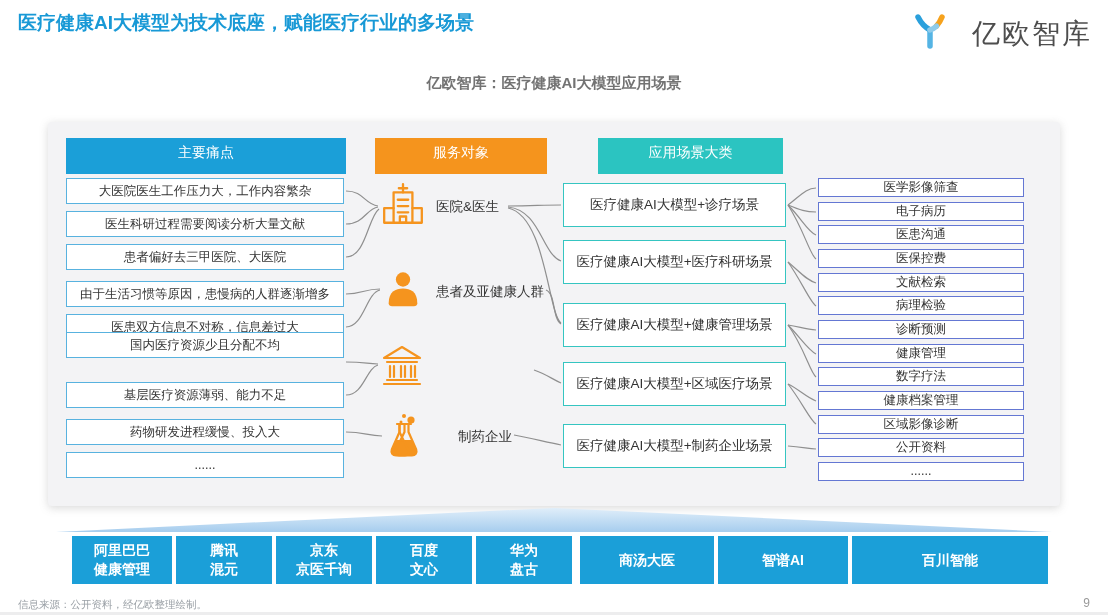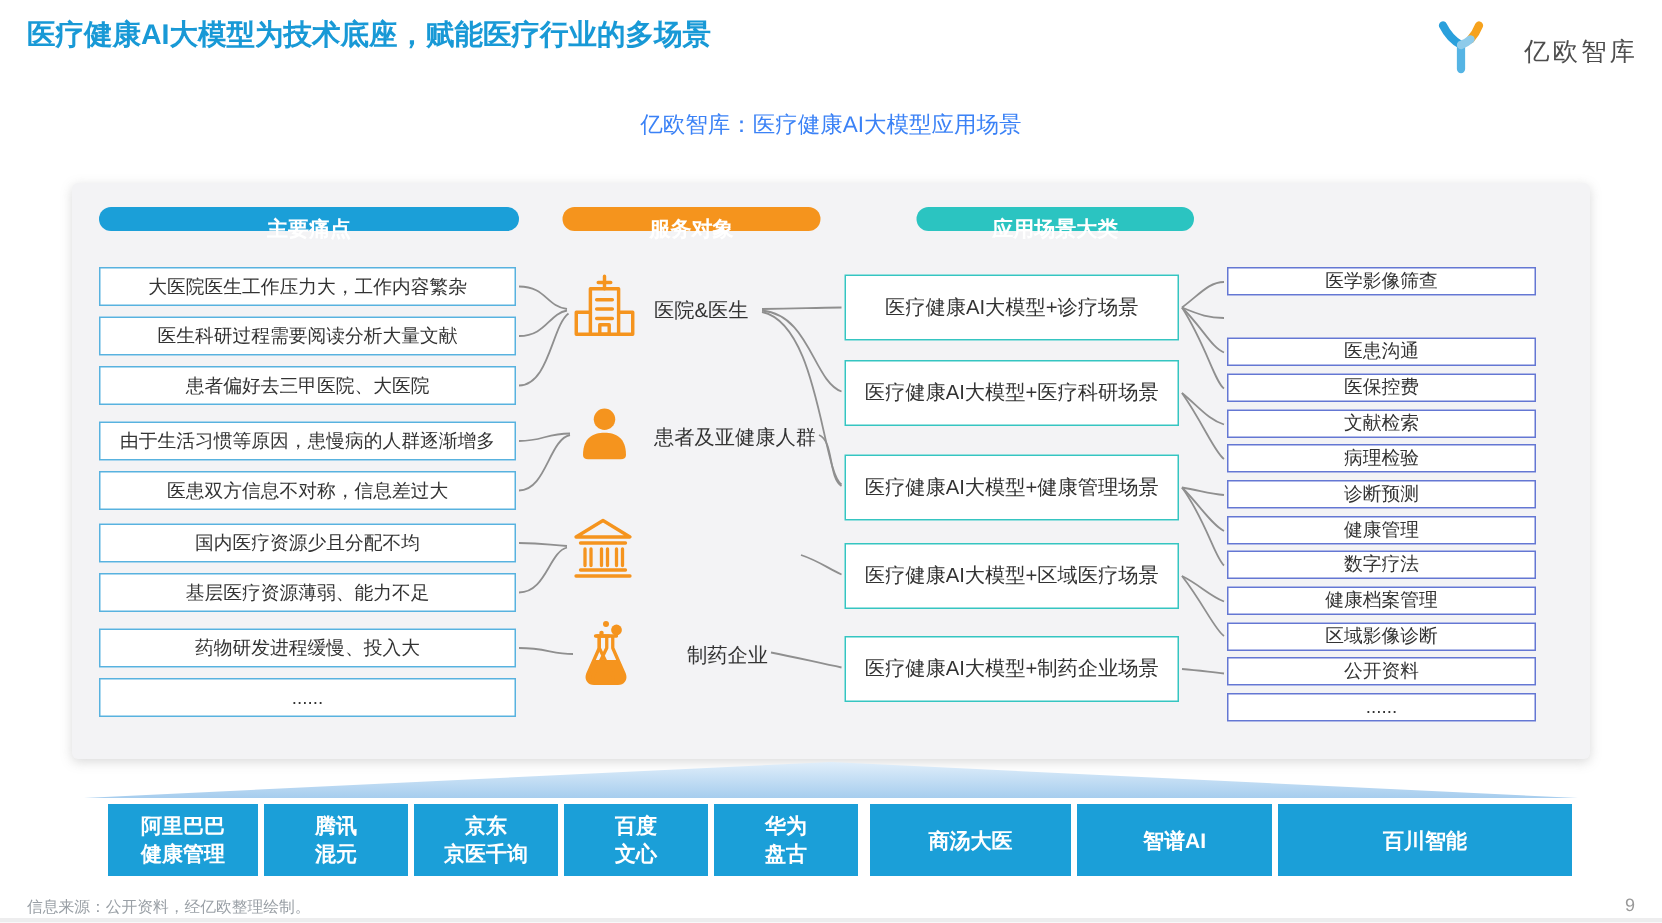--- a/index.html
+++ b/index.html
@@ -2,30 +2,30 @@
 <html><head>
 <meta charset="utf-8">
 <style>
   * { box-sizing: border-box; }
   body { margin:0; background:#fff; font-family:"Liberation Sans","DejaVu Sans",sans-serif; }
   .page { position:relative; width:1108px; height:615px; background:#fff; overflow:hidden; }
 
   .slide-title { position:absolute; left:18px; top:10px; font-size:19px; font-weight:bold; color:#1899d6; }
 
   .brand { position:absolute; right:16px; top:14px; display:flex; align-items:center; gap:1px; }
-  .brand-text { font-size:17px; color:#4d4d4d; font-weight:500; letter-spacing:2px;margin-left:24px; }
-
-  .subtitle { position:absolute; left:0; top:74px; width:100%; text-align:center; font-size:15px; font-weight:normal; color:#3b82f6; }
+  .brand-text { font-size:28px; color:#4d4d4d; font-weight:500; letter-spacing:2px;margin-left:24px; }
+
+  .subtitle { position:absolute; left:0; top:74px; width:100%; text-align:center; font-size:15px; font-weight:bold; color:#737373; }
 
   .card { position:absolute; left:48px; top:122px; width:1012px; height:384px; background:#f3f3f5; border-radius:4px; box-shadow:0 2px 8px rgba(120,120,120,0.28); }
 
-  .col-header { position:absolute; height:16px; line-height:28px; text-align:center; color:#fff; font-size:14px; font-weight:bold;border-radius:14px; }
+  .col-header { position:absolute; height:36px; line-height:28px; text-align:center; color:#fff; font-size:14px; font-weight:normal; }
   .hdr-pain    { left:18px;  top:16px; width:280px; background:#1b9fd8; }
   .hdr-target  { left:327px; top:16px; width:172px; background:#f5941d; }
-  .hdr-cat     { left:550px; top:16px; width:185px; background:#2bc4c1;margin-left:13px; }
+  .hdr-cat     { left:550px; top:16px; width:185px; background:#2bc4c1; }
   .hdr-app     { left:770px; top:16px; width:208px; background:#3d52c4; }
 
   .pain-box { position:absolute; left:18px; width:278px; height:26px; background:#fff; border:1px solid #58b2df; font-size:12.5px; color:#333; text-align:center; line-height:24px; white-space:nowrap; overflow:hidden; }
 
   .cat-box { position:absolute; left:515px; width:223px; height:44px; background:#fff; border:1px solid #35c5c1; font-size:13.5px; color:#333; display:flex; align-items:center; justify-content:center; white-space:nowrap; }
 
   .app-box { position:absolute; left:770px; width:206px; height:19px; background:#fff; border:1px solid #6477d3; font-size:12.5px; color:#333; text-align:center; line-height:17px; white-space:nowrap; }
 
   .target-icon { position:absolute; }
   .target-label { position:absolute; font-size:13.5px; color:#333; white-space:nowrap; }
@@ -101,21 +101,21 @@
         <path d="M740,262 C754,280 762,298 768,302"></path>
         <path d="M740,324 C752,325 758,326 768,327"></path>
       </g>
     </svg>
 
     <div class="pain-box" style="top:56px">大医院医生工作压力大，工作内容繁杂</div>
     <div class="pain-box" style="top:89px">医生科研过程需要阅读分析大量文献</div>
     <div class="pain-box" style="top:122px">患者偏好去三甲医院、大医院</div>
     <div class="pain-box" style="top:159px">由于生活习惯等原因，患慢病的人群逐渐增多</div>
     <div class="pain-box" style="top:192px">医患双方信息不对称，信息差过大</div>
-    <div class="pain-box" style="top:227px">国内医疗资源少且分配不均</div>
+    <div class="pain-box" style="top:210px">国内医疗资源少且分配不均</div>
     <div class="pain-box" style="top:260px">基层医疗资源薄弱、能力不足</div>
     <div class="pain-box" style="top:297px">药物研发进程缓慢、投入大</div>
     <div class="pain-box" style="top:330px">......</div>
 
     <div class="target-icon" style="left:332px; top:60px">
       <svg width="46" height="46" viewBox="0 0 44 44" fill="none" stroke="#f5941e" stroke-width="2.2" stroke-linejoin="round" stroke-linecap="round">
         <path d="M18,6 h8 M22,2 v8"></path>
         <rect x="13" y="10" width="18" height="29"></rect>
         <path d="M17,17 h10 M17,23 h10 M17,29 h10"></path>
         <path d="M13,25 h-9 v14 h9"></path>
@@ -155,20 +155,21 @@
     </div>
     <div class="target-label" style="left:410px; top:306px">制药企业</div>
 
     <div class="cat-box" style="top:61px">医疗健康AI大模型+诊疗场景</div>
     <div class="cat-box" style="top:118px">医疗健康AI大模型+医疗科研场景</div>
     <div class="cat-box" style="top:181px">医疗健康AI大模型+健康管理场景</div>
     <div class="cat-box" style="top:240px">医疗健康AI大模型+区域医疗场景</div>
     <div class="cat-box" style="top:302px">医疗健康AI大模型+制药企业场景</div>
 
     <div class="app-box" style="top:56px">医学影像筛查</div>
+    <div class="app-box" style="top:80px">电子病历</div>
     <div class="app-box" style="top:103px">医患沟通</div>
     <div class="app-box" style="top:127px">医保控费</div>
     <div class="app-box" style="top:151px">文献检索</div>
     <div class="app-box" style="top:174px">病理检验</div>
     <div class="app-box" style="top:198px">诊断预测</div>
     <div class="app-box" style="top:222px">健康管理</div>
     <div class="app-box" style="top:245px">数字疗法</div>
     <div class="app-box" style="top:269px">健康档案管理</div>
     <div class="app-box" style="top:293px">区域影像诊断</div>
     <div class="app-box" style="top:316px">公开资料</div>

